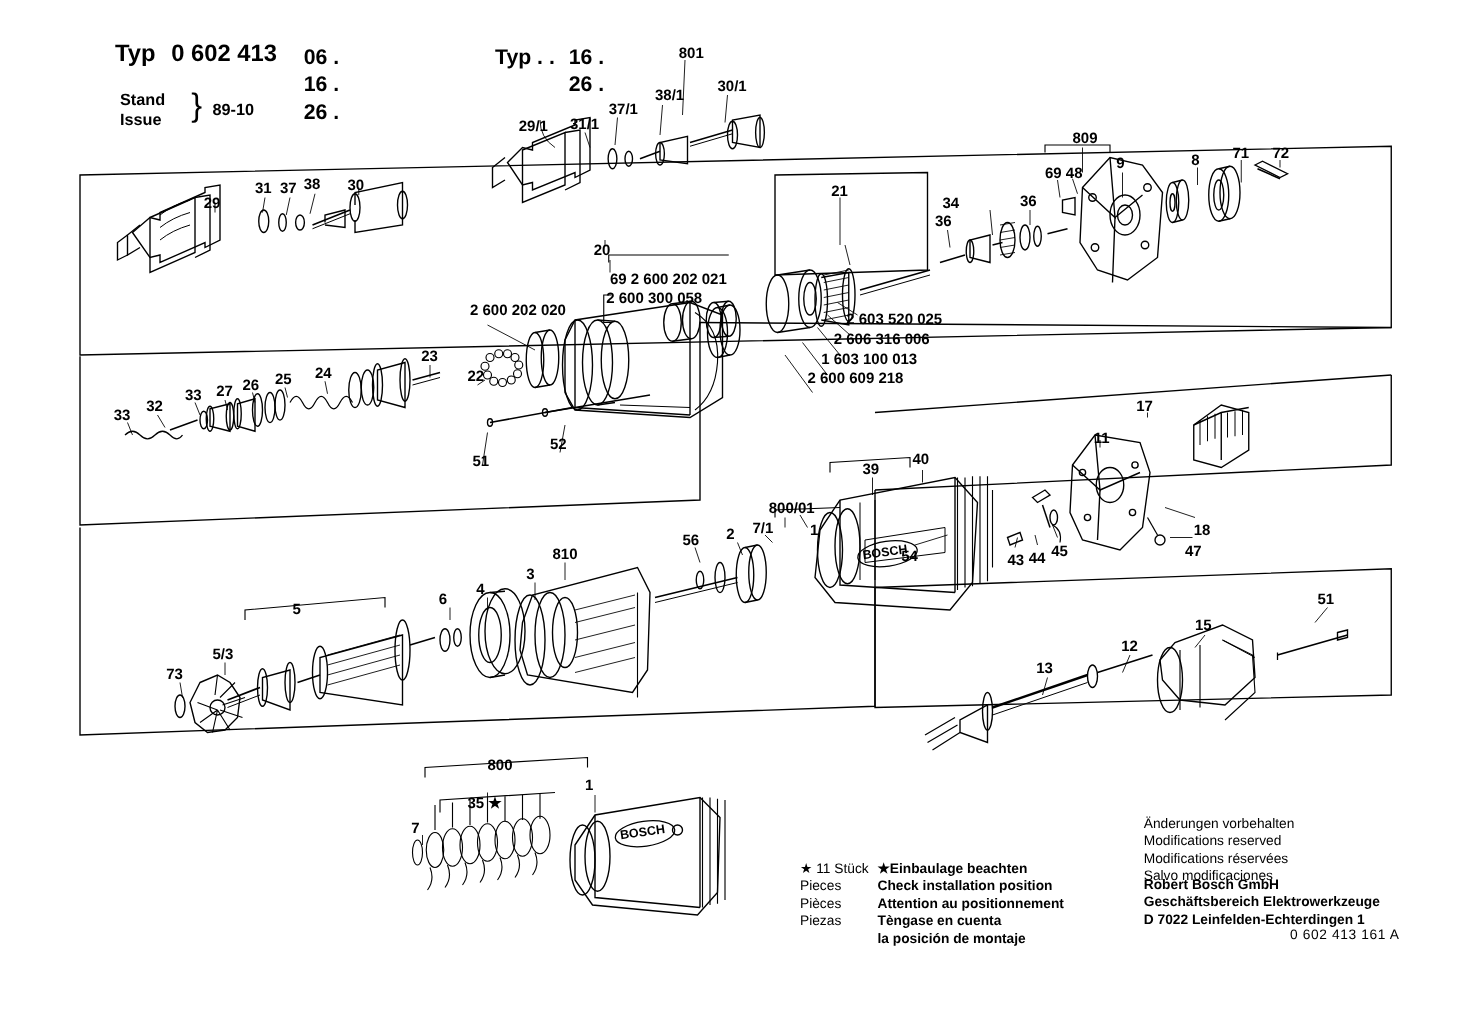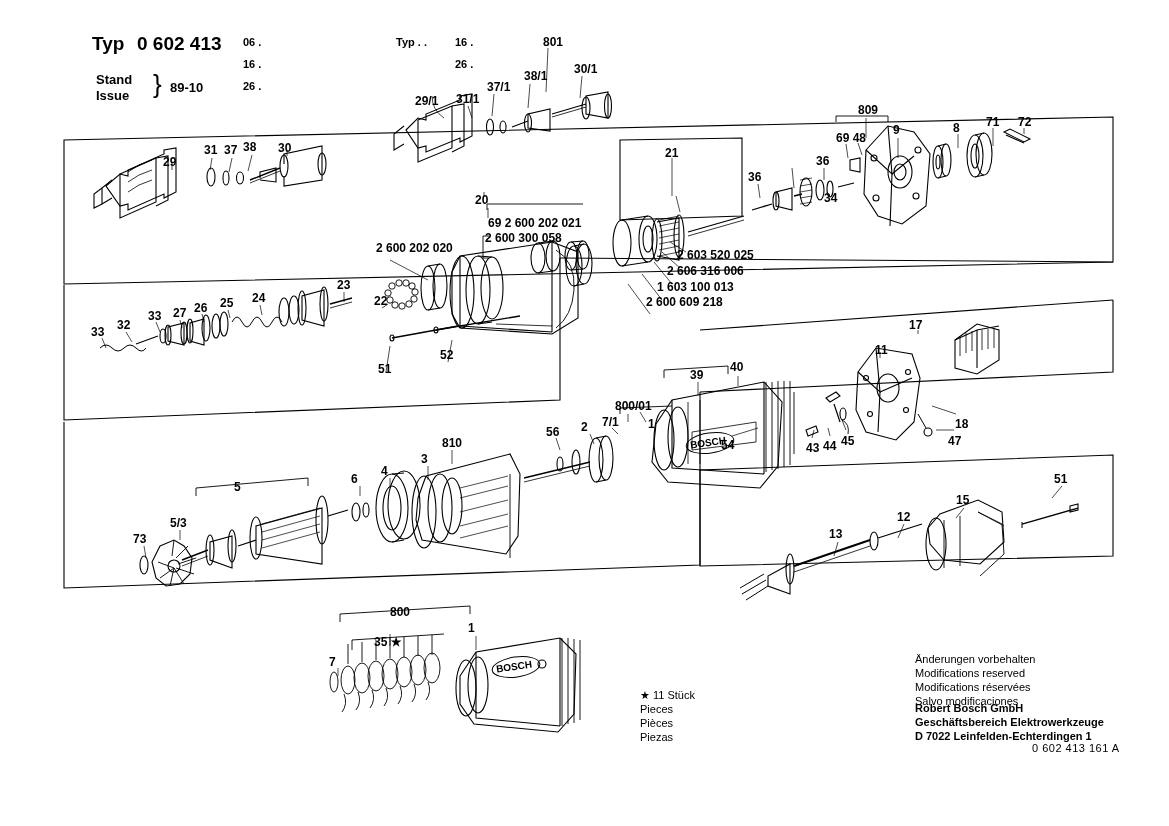--- a/index.html
+++ b/index.html
@@ -8,21 +8,21 @@
     background:#ffffff;
     font-family:"Liberation Sans", sans-serif;
     color:#000;
     position:relative;
     overflow:hidden;
   }
   #sheet{position:absolute;left:0;top:0;width:1169px;height:826px;}
   .lbl{position:absolute;font-size:12px;font-weight:bold;white-space:nowrap;line-height:1.05;}
   .title{position:absolute;font-weight:bold;white-space:nowrap;}
   .t1{font-size:19px;}
-  .t2{font-size:11px;}
+  .t2{font-size:17px;}
   .t3{font-size:13px;}
   .foot{position:absolute;font-size:11px;white-space:nowrap;line-height:1.28;}
   .foot.b{font-weight:bold;}
   .code{position:absolute;font-size:11px;font-weight:normal;letter-spacing:.5px;}
   svg{position:absolute;left:0;top:0;}
 </style>
 </head>
 <body>
 
 <div id="sheet">
@@ -378,21 +378,21 @@
   <div class="lbl" style="left:1018px;top:116px;">72</div>
   <div class="lbl" style="left:953px;top:122px;">8</div>
   <div class="lbl" style="left:893px;top:124px;">9</div>
   <div class="lbl" style="left:836px;top:132px;">69 48</div>
   <div class="lbl" style="left:163px;top:156px;">29</div>
   <div class="lbl" style="left:278px;top:142px;text-align:center;">30</div>
   <div class="lbl" style="left:243px;top:141px;">38</div>
   <div class="lbl" style="left:224px;top:144px;">37</div>
   <div class="lbl" style="left:204px;top:144px;">31</div>
   <div class="lbl" style="left:665px;top:147px;">21</div>
-  <div class="lbl" style="left:824px;top:156px;margin-top:36px;">34</div>
+  <div class="lbl" style="left:754px;top:156px;">34</div>
   <div class="lbl" style="left:748px;top:171px;">36</div>
   <div class="lbl" style="left:816px;top:155px;">36</div>
   <div class="lbl" style="left:475px;top:194px;text-align:center;">20</div>
   <div class="lbl" style="left:488px;top:217px;">69 2 600 202 021</div>
   <div class="lbl" style="left:485px;top:232px;">2 600 300 058</div>
   <div class="lbl" style="left:376px;top:242px;">2 600 202 020</div>
   <div class="lbl" style="left:677px;top:249px;">2 603 520 025</div>
   <div class="lbl" style="left:667px;top:265px;">2 606 316 006</div>
   <div class="lbl" style="left:657px;top:281px;">1 603 100 013</div>
   <div class="lbl" style="left:646px;top:296px;">2 600 609 218</div>
@@ -438,20 +438,27 @@
   <div class="lbl" style="left:468px;top:622px;">1</div>
   <div class="lbl" style="left:329px;top:656px;">7</div>
 
   <div class="foot" style="left:640px;top:688px;">
     <div>★ 11 Stück</div>
     <div>Pieces</div>
     <div>Pièces</div>
     <div>Piezas</div>
   </div>
 
+  <div class="foot b" style="left:702px;top:688px;">
+    <div>★Einbaulage beachten</div>
+    <div>Check installation position</div>
+    <div>Attention au positionnement</div>
+    <div>Tèngase en cuenta</div>
+    <div>la posición de montaje</div>
+  </div>
 
   <div class="foot" style="left:915px;top:652px;">
     <div>Änderungen vorbehalten</div>
     <div>Modifications reserved</div>
     <div>Modifications réservées</div>
     <div>Salvo modificaciones</div>
   </div>
   <div class="foot b" style="left:915px;top:701px;">
     <div>Robert Bosch GmbH</div>
     <div>Geschäftsbereich Elektrowerkzeuge</div>

